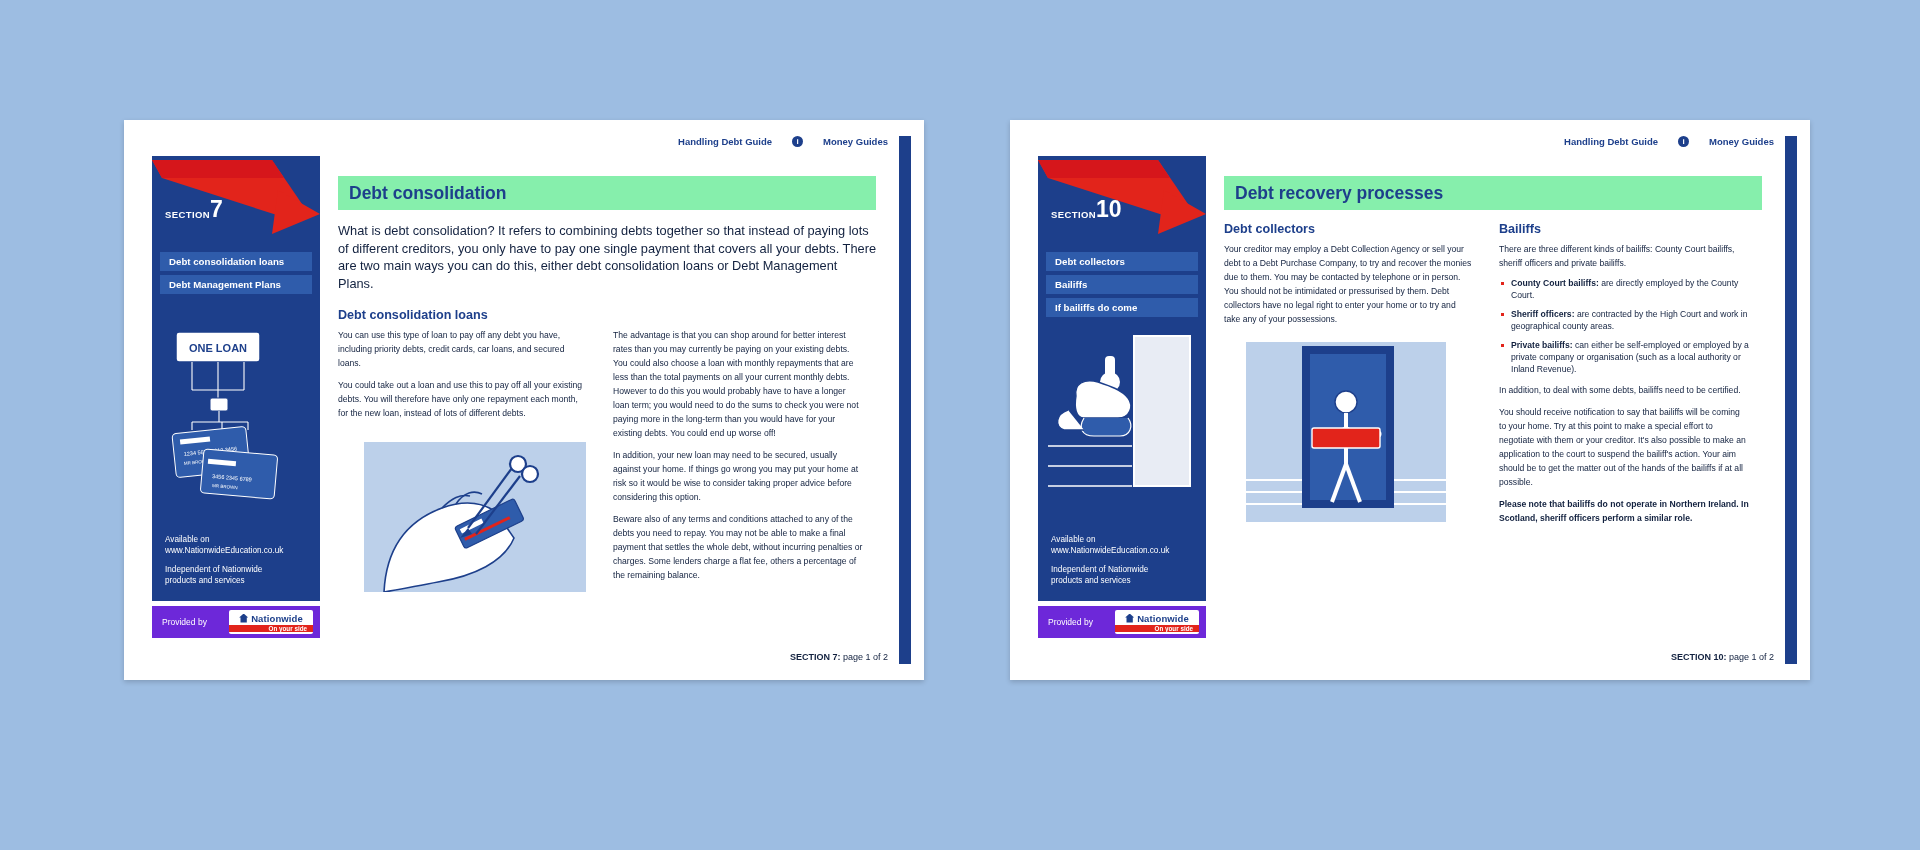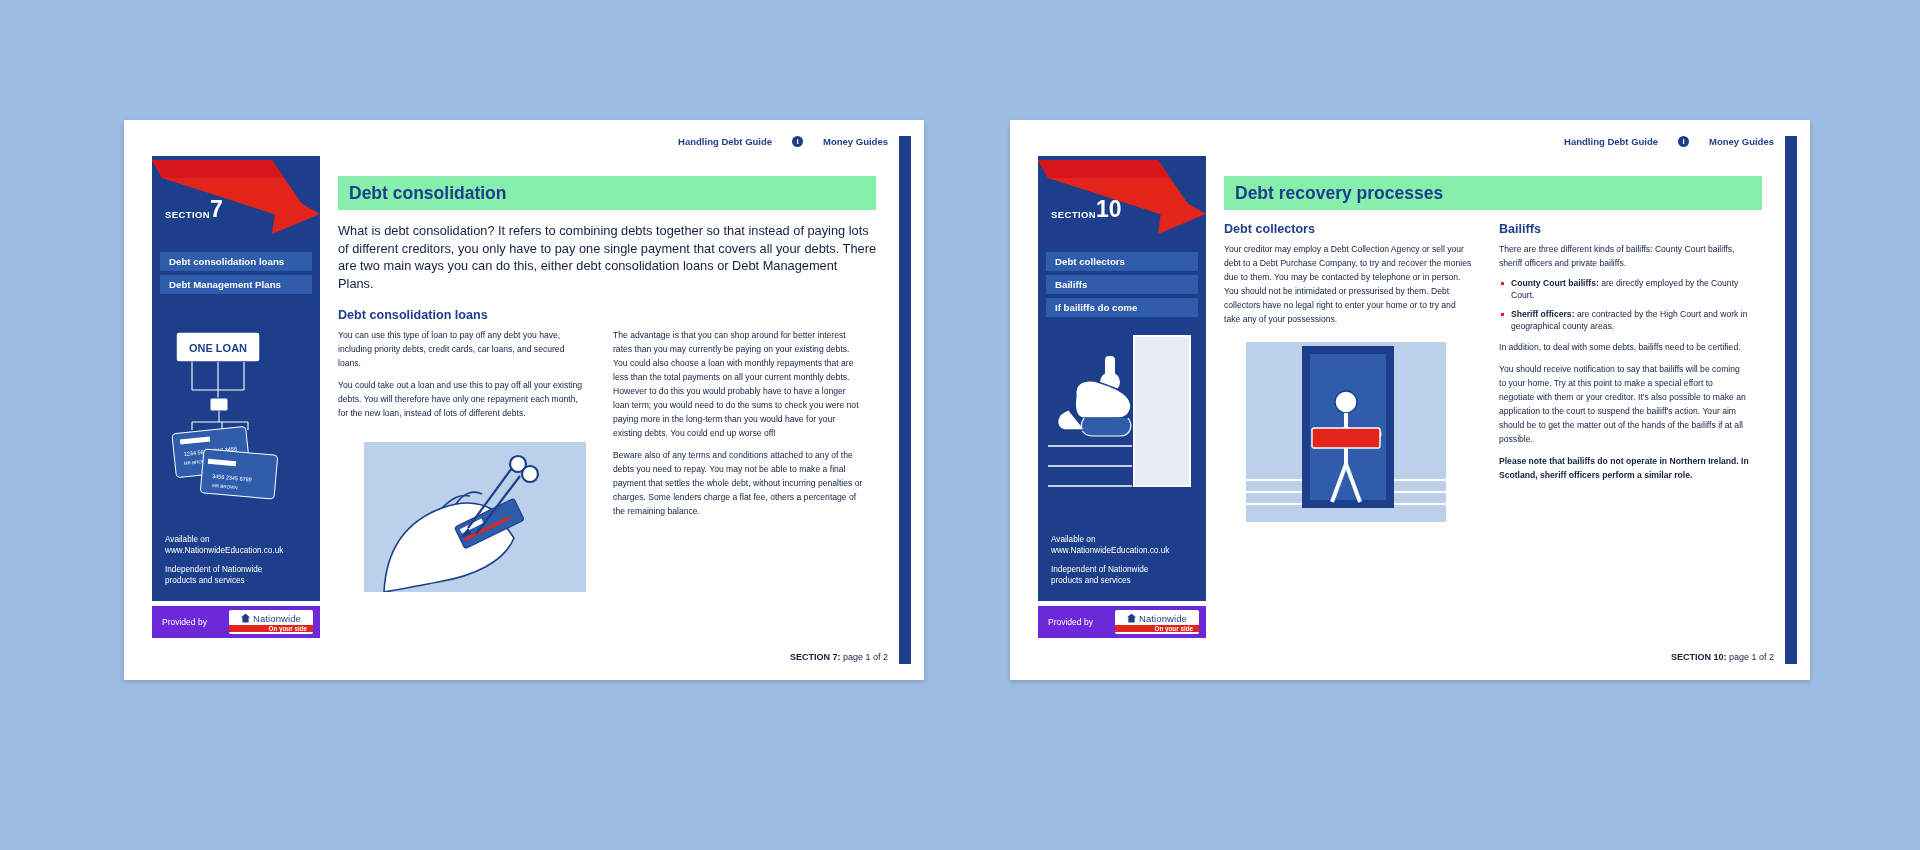--- a/index.html
+++ b/index.html
@@ -67,21 +67,21 @@
   }
   .sb-foot{
     position:absolute;left:0;top:450px;width:168px;height:32px;background:#6d28d9;
     display:flex;align-items:center;
   }
   .sb-foot .prov{color:#fff;font-size:8.5px;margin-left:10px;}
   .nw-logo{
     position:absolute;right:7px;top:4px;width:84px;height:24px;background:#ffffff;
     border-radius:2px;display:flex;flex-direction:column;justify-content:center;align-items:center;
   }
-  .nw-logo .n1{font-size:9.5px;font-weight:normal;color:#1d3f8b;letter-spacing:.1px;display:flex;align-items:center;gap:3px;}
+  .nw-logo .n1{font-size:9.5px;font-weight:bold;color:#1d3f8b;letter-spacing:.1px;display:flex;align-items:center;gap:3px;}
   .nw-logo .house{display:inline-block;width:9px;height:9px;background:#1d3f8b;
     clip-path:polygon(50% 0,100% 45%,85% 45%,85% 100%,15% 100%,15% 45%,0 45%);}
   .nw-logo .n2{font-size:6.3px;color:#ffffff;background:#e2241b;width:100%;text-align:right;
     padding-right:6px;box-sizing:border-box;margin-top:1px;font-weight:bold;}
 
   
   .content{position:absolute;left:214px;top:56px;width:538px;}
 
   .title-band{
     background:#86efac;height:34px;display:flex;align-items:center;padding-left:11px;
@@ -228,20 +228,21 @@
                 <circle cx="154" cy="22" r="8" fill="#ffffff"></circle>
                 <circle cx="166" cy="32" r="8" fill="#ffffff"></circle>
               </g>
               <path d="M104 86 L96 96 L108 92 Z" fill="#1d3f8b"></path>
             </svg>
           </div>
         </div>
 
         <div class="col">
           <p>The advantage is that you can shop around for better interest rates than you may currently be paying on your existing debts. You could also choose a loan with monthly repayments that are less than the total payments on all your current monthly debts. However to do this you would probably have to have a longer loan term; you would need to do the sums to check you were not paying more in the long-term than you would have for your existing debts. You could end up worse off!</p>
+          <p>In addition, your new loan may need to be secured, usually against your home. If things go wrong you may put your home at risk so it would be wise to consider taking proper advice before considering this option.</p>
           <p>Beware also of any terms and conditions attached to any of the debts you need to repay. You may not be able to make a final payment that settles the whole debt, without incurring penalties or charges. Some lenders charge a flat fee, others a percentage of the remaining balance.</p>
         </div>
       </div>
     </div>
 
     <div class="page-num">
       <b>SECTION 7:</b>
       <span>page 1 of 2</span>
     </div>
   </div>
@@ -356,20 +357,23 @@
           <div class="sub-h" style="margin-top:0;">Bailiffs</div>
           <p>There are three different kinds of bailiffs: County Court bailiffs, sheriff officers and private bailiffs.</p>
 
           <ul class="bul">
             <li>
               <span class="bold">County Court bailiffs:</span><span> are directly employed by the County Court.</span>
             </li>
             <li>
               <span class="bold">Sheriff officers:</span><span> are contracted by the High Court and work in geographical county areas.</span>
             </li>
+            <li>
+              <span class="bold">Private bailiffs:</span><span> can either be self-employed or employed by a private company or organisation (such as a local authority or Inland Revenue).</span>
+            </li>
           </ul>
 
           <p>In addition, to deal with some debts, bailiffs need to be certified.</p>
           <p>You should receive notification to say that bailiffs will be coming to your home. Try at this point to make a special effort to negotiate with them or your creditor. It's also possible to make an application to the court to suspend the bailiff's action. Your aim should be to get the matter out of the hands of the bailiffs if at all possible.</p>
           <p class="bold">Please note that bailiffs do not operate in Northern Ireland. In Scotland, sheriff officers perform a similar role.</p>
         </div>
       </div>
     </div>
 
     <div class="page-num">

